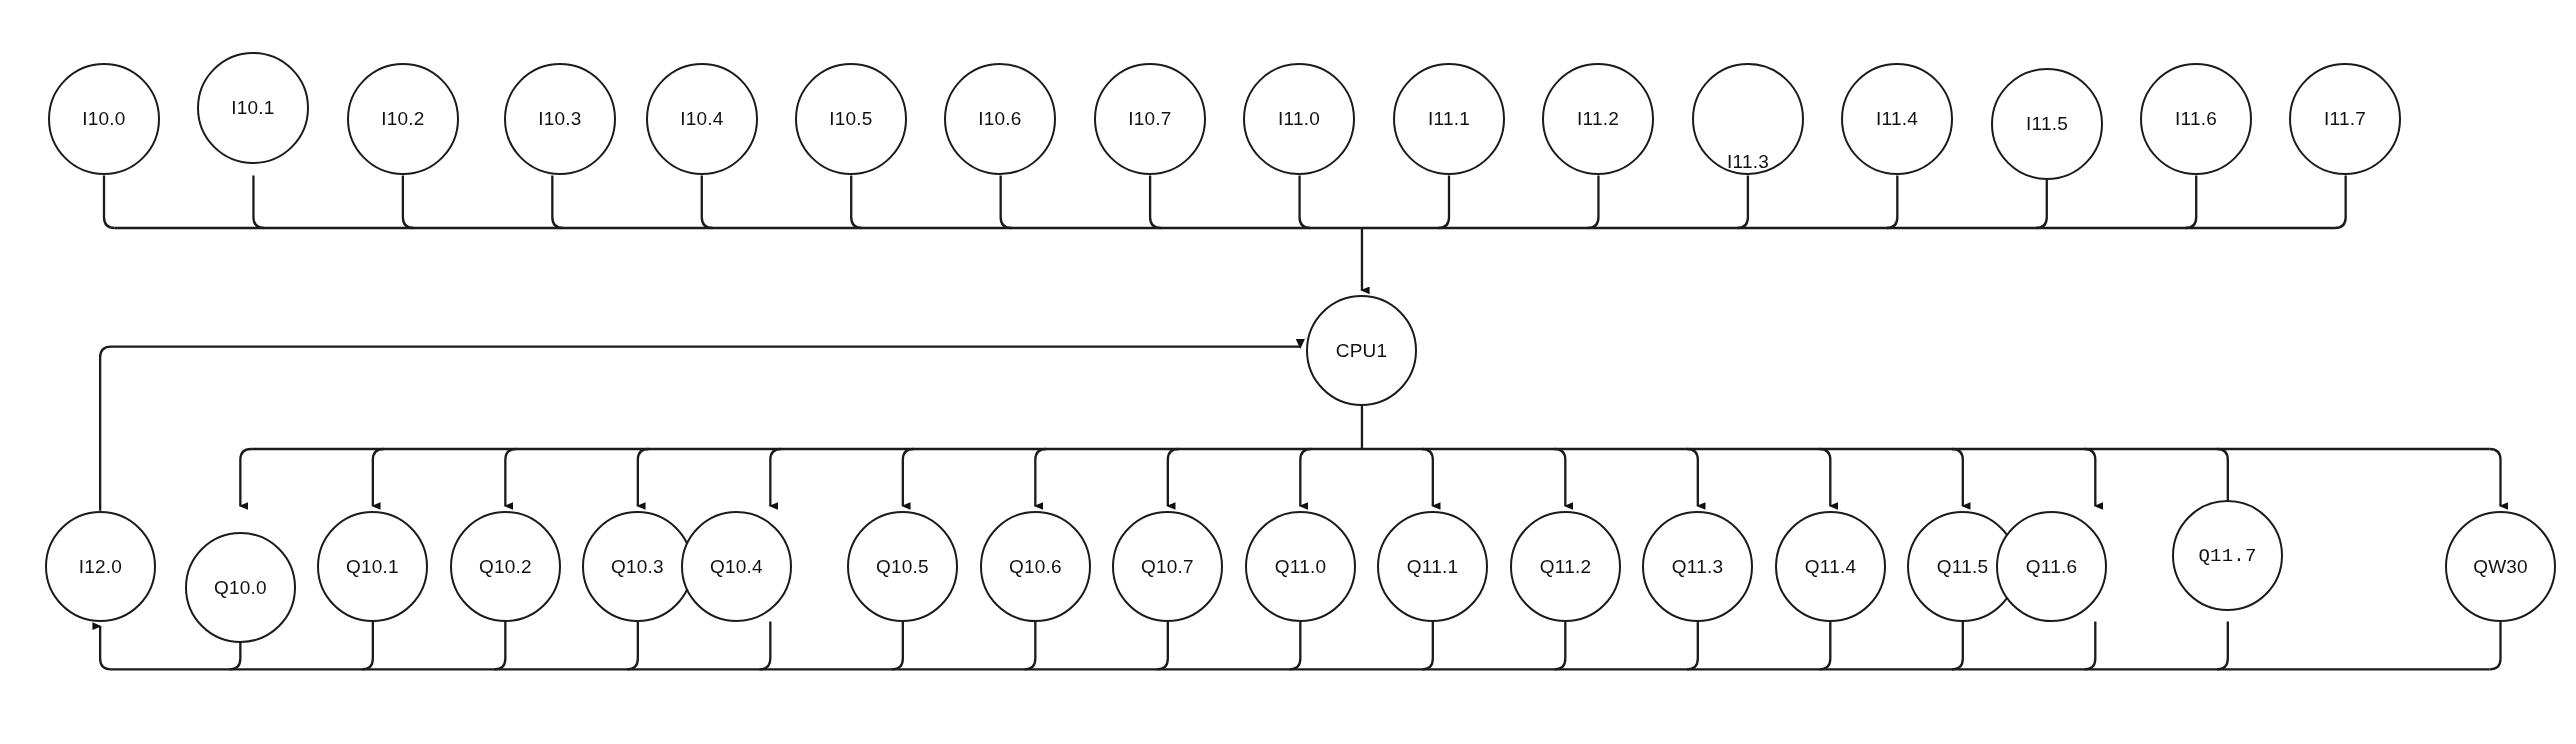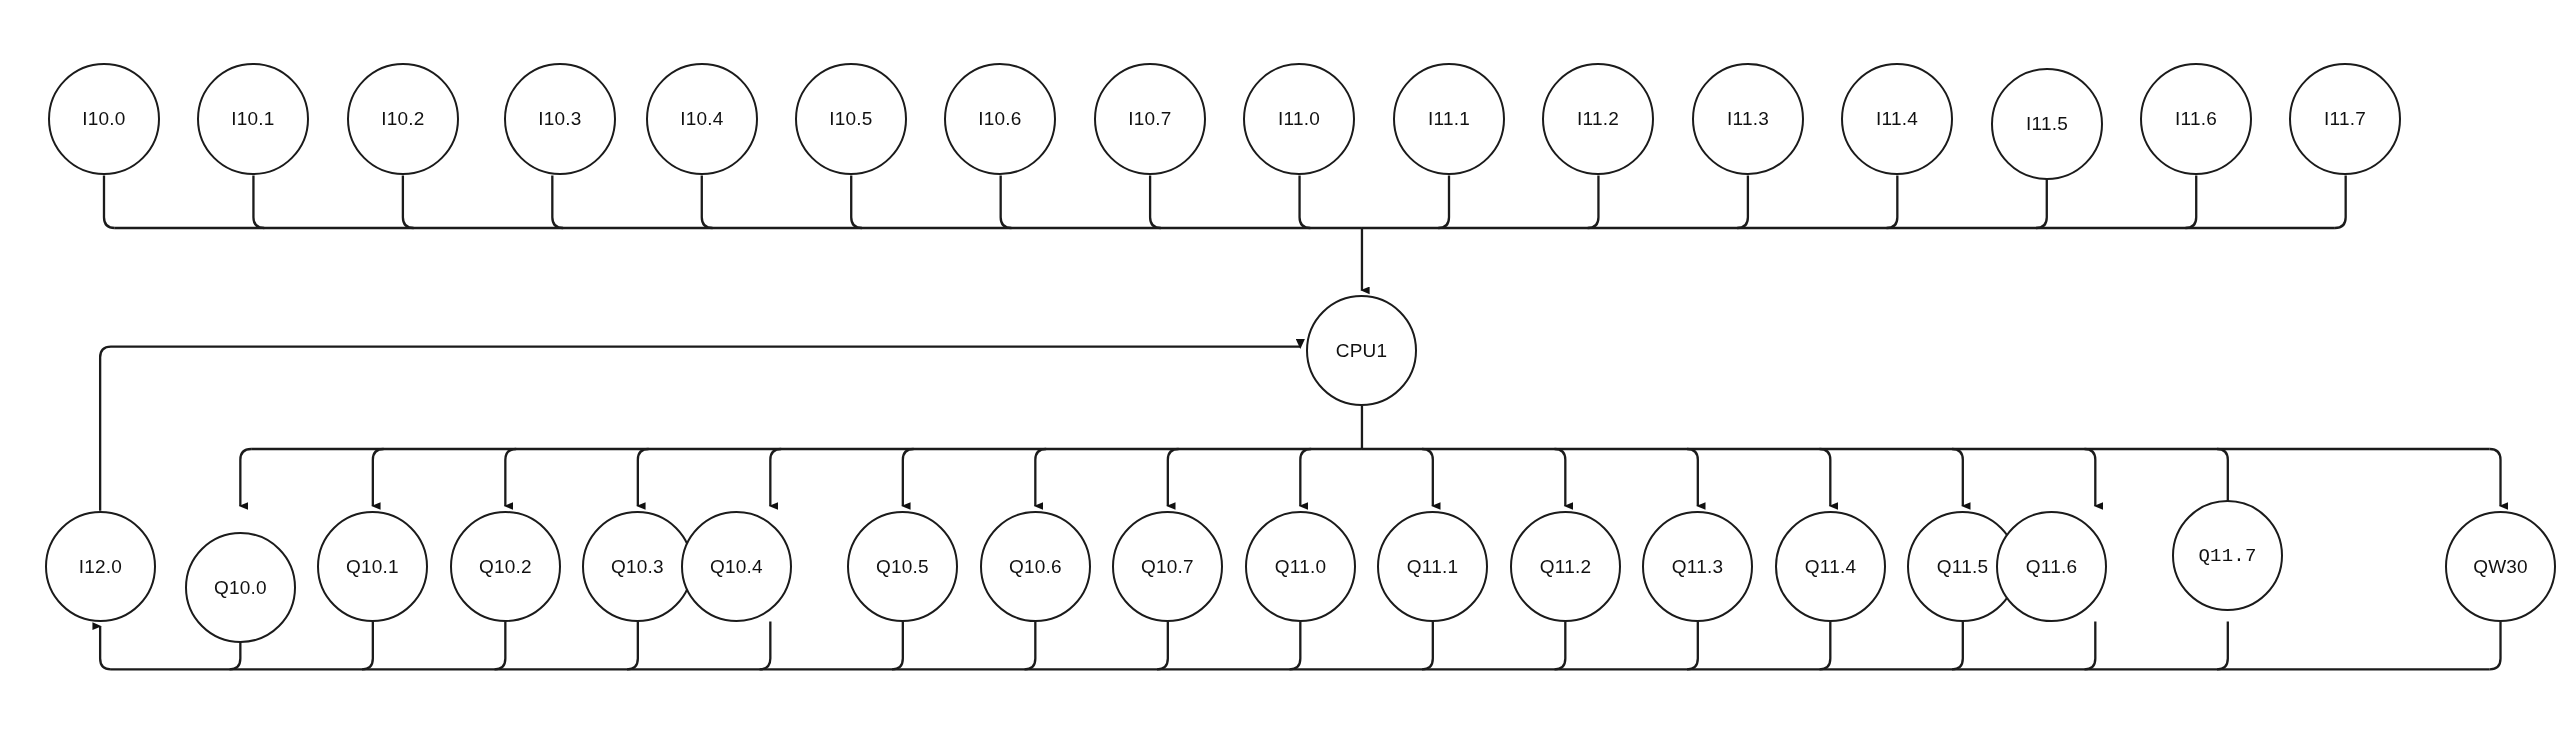--- a/index.html
+++ b/index.html
@@ -90,21 +90,21 @@
         <path d="M3232,583 Q3246,583 3246,597 L3246,657" marker-end="url(#arr-down)"></path>
         <path d="M144,869 Q130,869 130,855 L130,813" marker-end="url(#arr-up)"></path>
         <path d="M130,663 L130,464 Q130,450 144,450 L1688,450" marker-end="url(#arr-right)"></path>
       </g>
   </svg>
 
   <div id="nodes">
       <div class="node" style="left: 48px; top: 63px; width: 112px; height: 112px;">
         <span class="lbl">I10.0</span>
       </div>
-      <div class="node" style="left: 197px; top: 63px; width: 112px; height: 112px;">
+      <div class="node" style="left: 197px; top: 52px; width: 112px; height: 112px;">
         <span class="lbl">I10.1</span>
       </div>
       <div class="node" style="left: 347px; top: 63px; width: 112px; height: 112px;">
         <span class="lbl">I10.2</span>
       </div>
       <div class="node" style="left: 504px; top: 63px; width: 112px; height: 112px;">
         <span class="lbl">I10.3</span>
       </div>
       <div class="node" style="left: 646px; top: 63px; width: 112px; height: 112px;">
         <span class="lbl">I10.4</span>
@@ -120,21 +120,21 @@
       </div>
       <div class="node" style="left: 1243px; top: 63px; width: 112px; height: 112px;">
         <span class="lbl">I11.0</span>
       </div>
       <div class="node" style="left: 1393px; top: 63px; width: 112px; height: 112px;">
         <span class="lbl">I11.1</span>
       </div>
       <div class="node" style="left: 1542px; top: 63px; width: 112px; height: 112px;">
         <span class="lbl">I11.2</span>
       </div>
-      <div class="node" style="left: 1692px; top: 63px; width: 112px; height: 112px;">
+      <div class="node" style="left: 1692px; top: 63px; width: 112px; height: 112px; align-items: flex-end;">
         <span class="lbl">I11.3</span>
       </div>
       <div class="node" style="left: 1841px; top: 63px; width: 112px; height: 112px;">
         <span class="lbl">I11.4</span>
       </div>
       <div class="node" style="left: 1991px; top: 68px; width: 112px; height: 112px;">
         <span class="lbl">I11.5</span>
       </div>
       <div class="node" style="left: 2140px; top: 63px; width: 112px; height: 112px;">
         <span class="lbl">I11.6</span>

